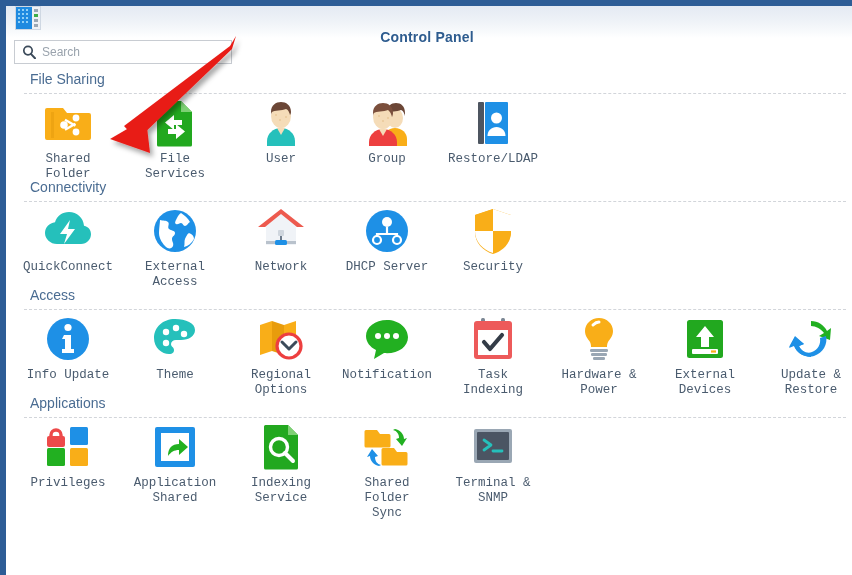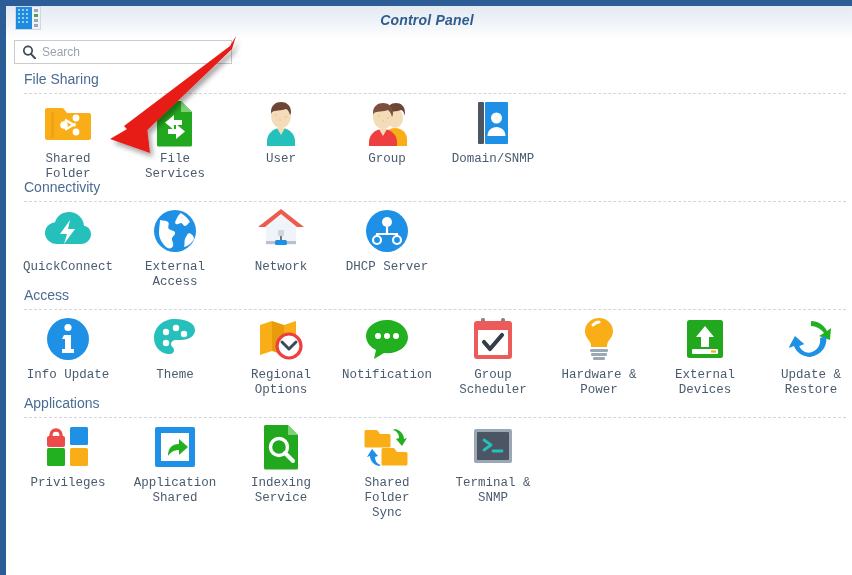--- a/index.html
+++ b/index.html
@@ -27,28 +27,27 @@
     background: #2d5d96;
     z-index: 41;
   }
   .header {
     position: absolute; left: 6px; top: 6px;
     width: 846px; height: 32px;
     background: linear-gradient(to bottom, #e4eaf3 0%, #eef2f7 45%, #f8fafc 80%, #ffffff 100%);
     z-index: 30;
   }
   .header-title {
-    position: absolute; left: 0; top: 6px;
+    position: absolute; left: 0; top: 23px;
     width: 842px;
     text-align: center;
     font-size: 14px;
     font-weight: bold;
     color: #2e5c8f;
     letter-spacing: .2px;
-    font-style: italic;
   }
   .app-icon {
     position: absolute; left: 14px; top: 5px;
     width: 28px; height: 26px;
     z-index: 35;
   }
 
   
   .search-box {
     position: absolute; left: 14px; top: 40px;
@@ -73,21 +72,21 @@
   
   .content {
     position: absolute; left: 0; top: 70px;
     width: 852px; height: 505px;
     z-index: 10;
   }
   .section { position: relative; }
   .section-title {
     font-size: 14px;
     color: #4a6c92;
-    padding-left: 24px;
+    padding-left: 30px;
     height: 22px;
     line-height: 18px;
   }
   .divider {
     height: 1px;
     margin: 1px 6px 0 24px;
     border-top: 1px dashed #d2d5da;
   }
   .icon-row {
     position: relative;
@@ -242,21 +241,21 @@
           </div>
           <div class="tile" style="left: 445px;">
             <div class="glyph">
               <svg width="50" height="50" viewBox="0 0 50 50">
                 <rect x="10" y="4" width="6" height="42" rx="1" fill="#4d5560"></rect>
                 <rect x="17" y="4" width="23" height="42" rx="1" fill="#1e90e6"></rect>
                 <circle cx="28.5" cy="20" r="5.5" fill="#fff"></circle>
                 <path d="M19.5 38c0-5.5 4-9 9-9s9 3.5 9 9z" fill="#fff"></path>
               </svg>
             </div>
-            <div class="label">Domain/SNMP</div>
+            <div class="label">Restore/LDAP</div>
           </div>
         </div>
       </div>
       <div class="section">
         <div class="section-title">Connectivity</div>
         <div class="divider"></div>
         <div class="icon-row">
           <div class="tile" style="left: 20px;">
             <div class="glyph">
               <svg width="50" height="50" viewBox="0 0 50 50">
@@ -296,20 +295,32 @@
               <svg width="50" height="50" viewBox="0 0 50 50">
                 <circle cx="25" cy="25" r="21" fill="#1e90e6"></circle>
                 <circle cx="25" cy="16" r="5" fill="#fff"></circle>
                 <path d="M25 21v7M25 28H15v3M25 28h10v3" stroke="#fff" stroke-width="2.2" fill="none"></path>
                 <circle cx="15" cy="34" r="4" fill="none" stroke="#fff" stroke-width="2.2"></circle>
                 <circle cx="35" cy="34" r="4" fill="none" stroke="#fff" stroke-width="2.2"></circle>
               </svg>
             </div>
             <div class="label">DHCP Server</div>
           </div>
+          <div class="tile" style="left: 445px;">
+            <div class="glyph">
+              <svg width="50" height="50" viewBox="0 0 50 50">
+                <path d="M25 3L7 9v17c0 11 8 19 18 22 10-3 18-11 18-22V9z" fill="#f9ae18"></path>
+                <path d="M25 3v22H7V9z" fill="#f9ae18"></path>
+                <path d="M25 25h18c0 11-8 19-18 22z" fill="#f9ae18"></path>
+                <path d="M25 3l18 6v16H25z" fill="#fff"></path>
+                <path d="M7 25h18v22C15 44 7 36 7 25z" fill="#fff"></path>
+              </svg>
+            </div>
+            <div class="label">Security</div>
+          </div>
         </div>
       </div>
       <div class="section">
         <div class="section-title">Access</div>
         <div class="divider"></div>
         <div class="icon-row">
           <div class="tile" style="left: 20px;">
             <div class="glyph">
               <svg width="50" height="50" viewBox="0 0 50 50">
                 <circle cx="25" cy="25" r="21" fill="#1e90e6"></circle>
@@ -363,21 +374,21 @@
           <div class="tile" style="left: 445px;">
             <div class="glyph">
               <svg width="50" height="50" viewBox="0 0 50 50">
                 <rect x="13" y="4" width="4" height="7" rx="1.5" fill="#7c8794"></rect>
                 <rect x="33" y="4" width="4" height="7" rx="1.5" fill="#7c8794"></rect>
                 <rect x="6" y="7" width="38" height="38" rx="3" fill="#ed5a5a"></rect>
                 <rect x="10" y="16" width="30" height="25" fill="#fff"></rect>
                 <path d="M16 28l6 7 12-14" fill="none" stroke="#333c47" stroke-width="4.2" stroke-linecap="round" stroke-linejoin="round"></path>
               </svg>
             </div>
-            <div class="label">Group Scheduler</div>
+            <div class="label">Task Indexing</div>
           </div>
           <div class="tile" style="left: 551px;">
             <div class="glyph">
               <svg width="50" height="50" viewBox="0 0 50 50">
                 <path d="M25 4c-8 0-14 6-14 13 0 5 3 8 5 11 1 2 1 4 1 5h16c0-1 0-3 1-5 2-3 5-6 5-11 0-7-6-13-14-13z" fill="#f9ae18"></path>
                 <path d="M19 11c2-2 4-3 6-3" stroke="#fff" stroke-width="3" fill="none" stroke-linecap="round"></path>
                 <g fill="#9aa7b4">
                   <rect x="16" y="35" width="18" height="3" rx="1.3"></rect>
                   <rect x="17" y="39" width="16" height="3" rx="1.3"></rect>
                   <rect x="19" y="43" width="12" height="3" rx="1.3"></rect>

